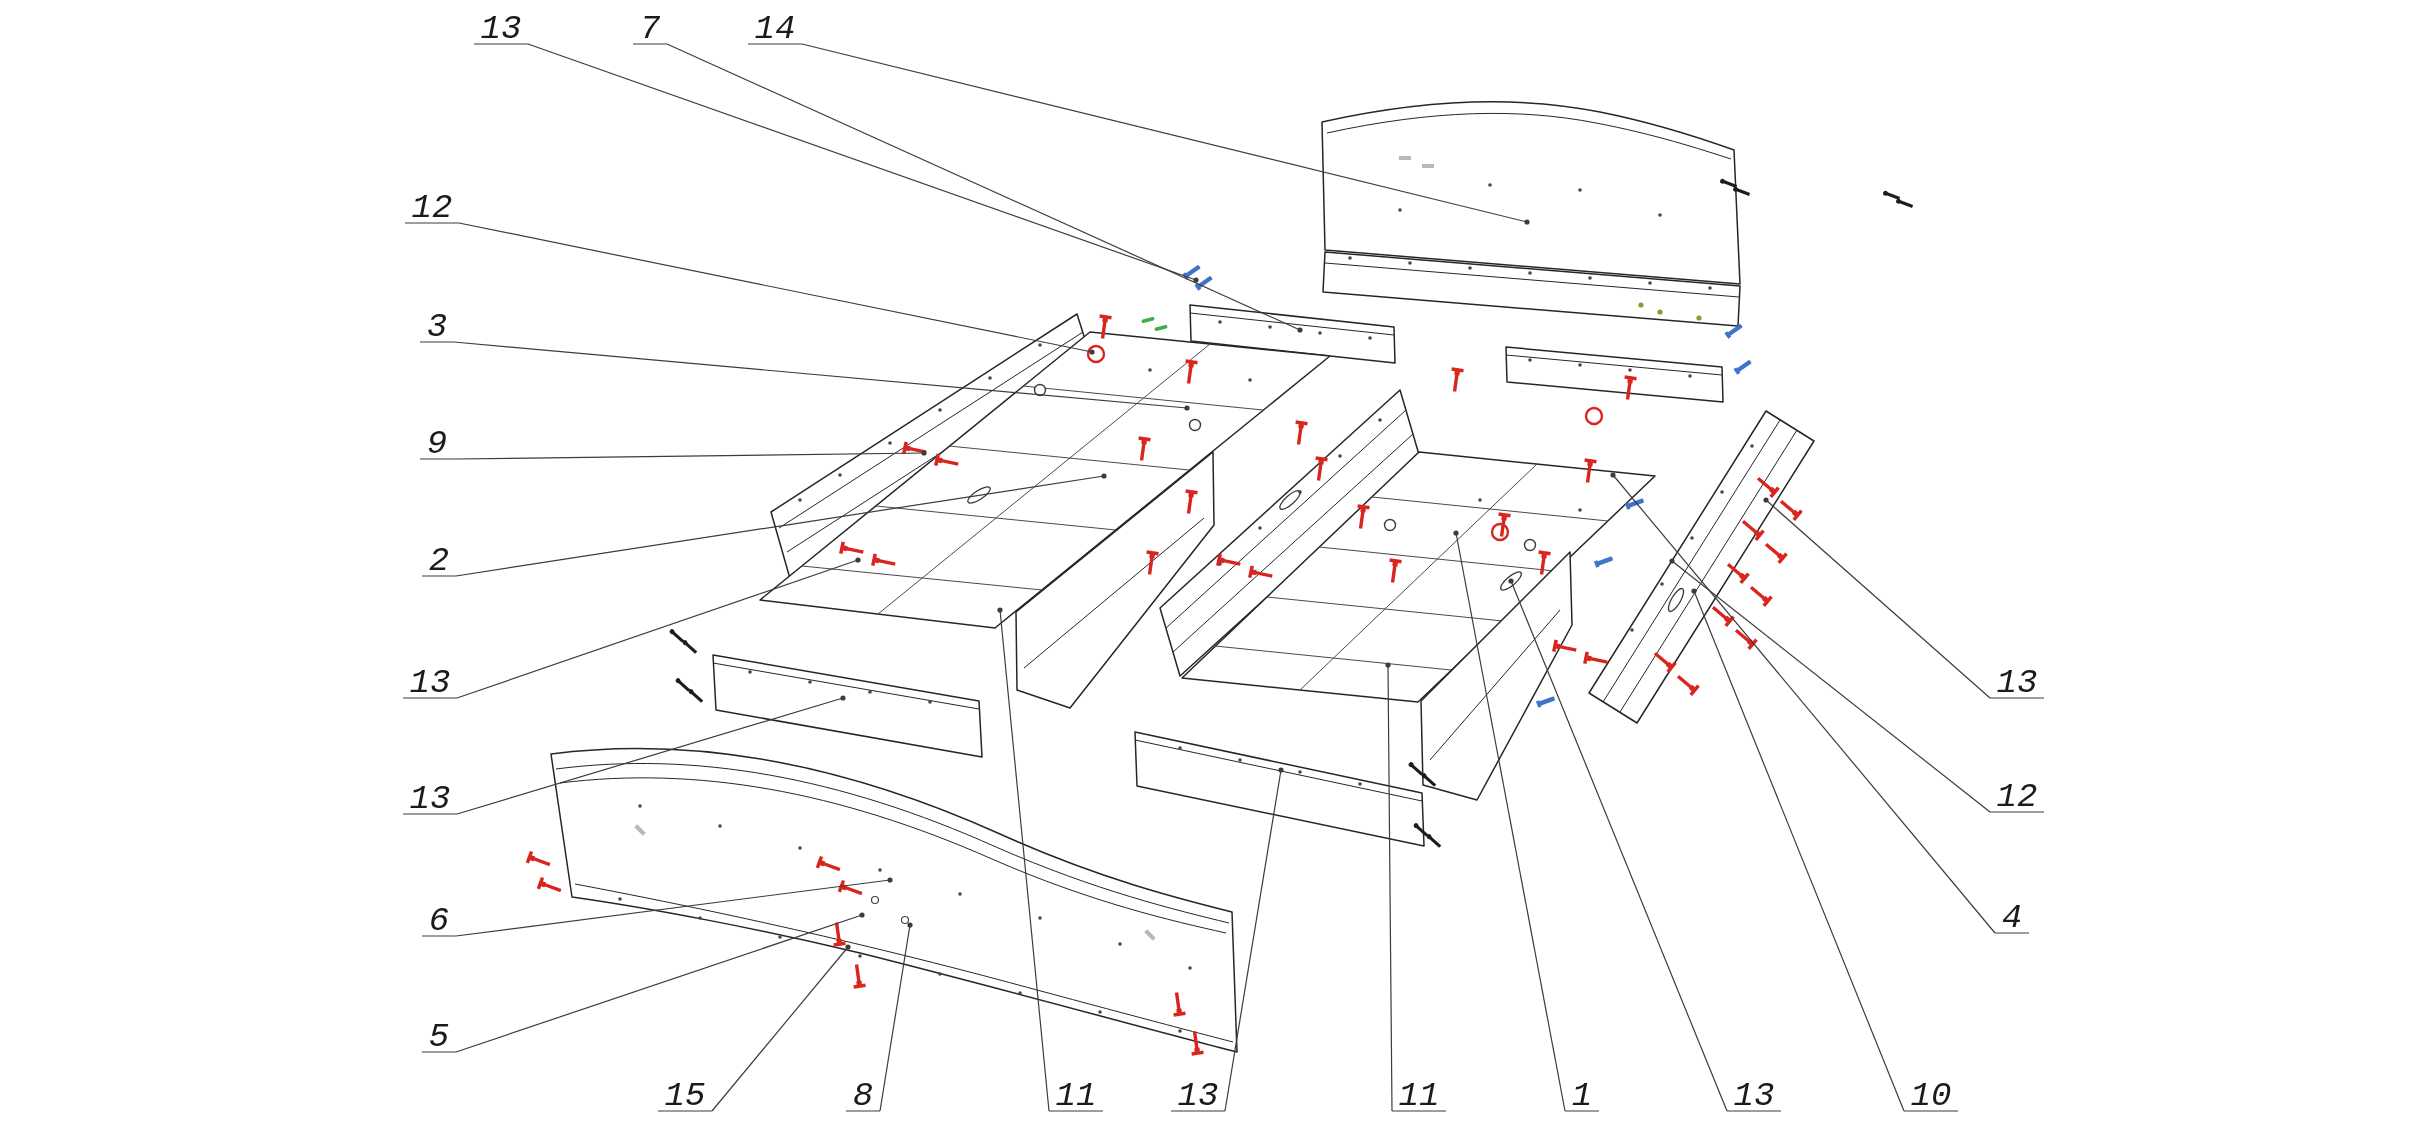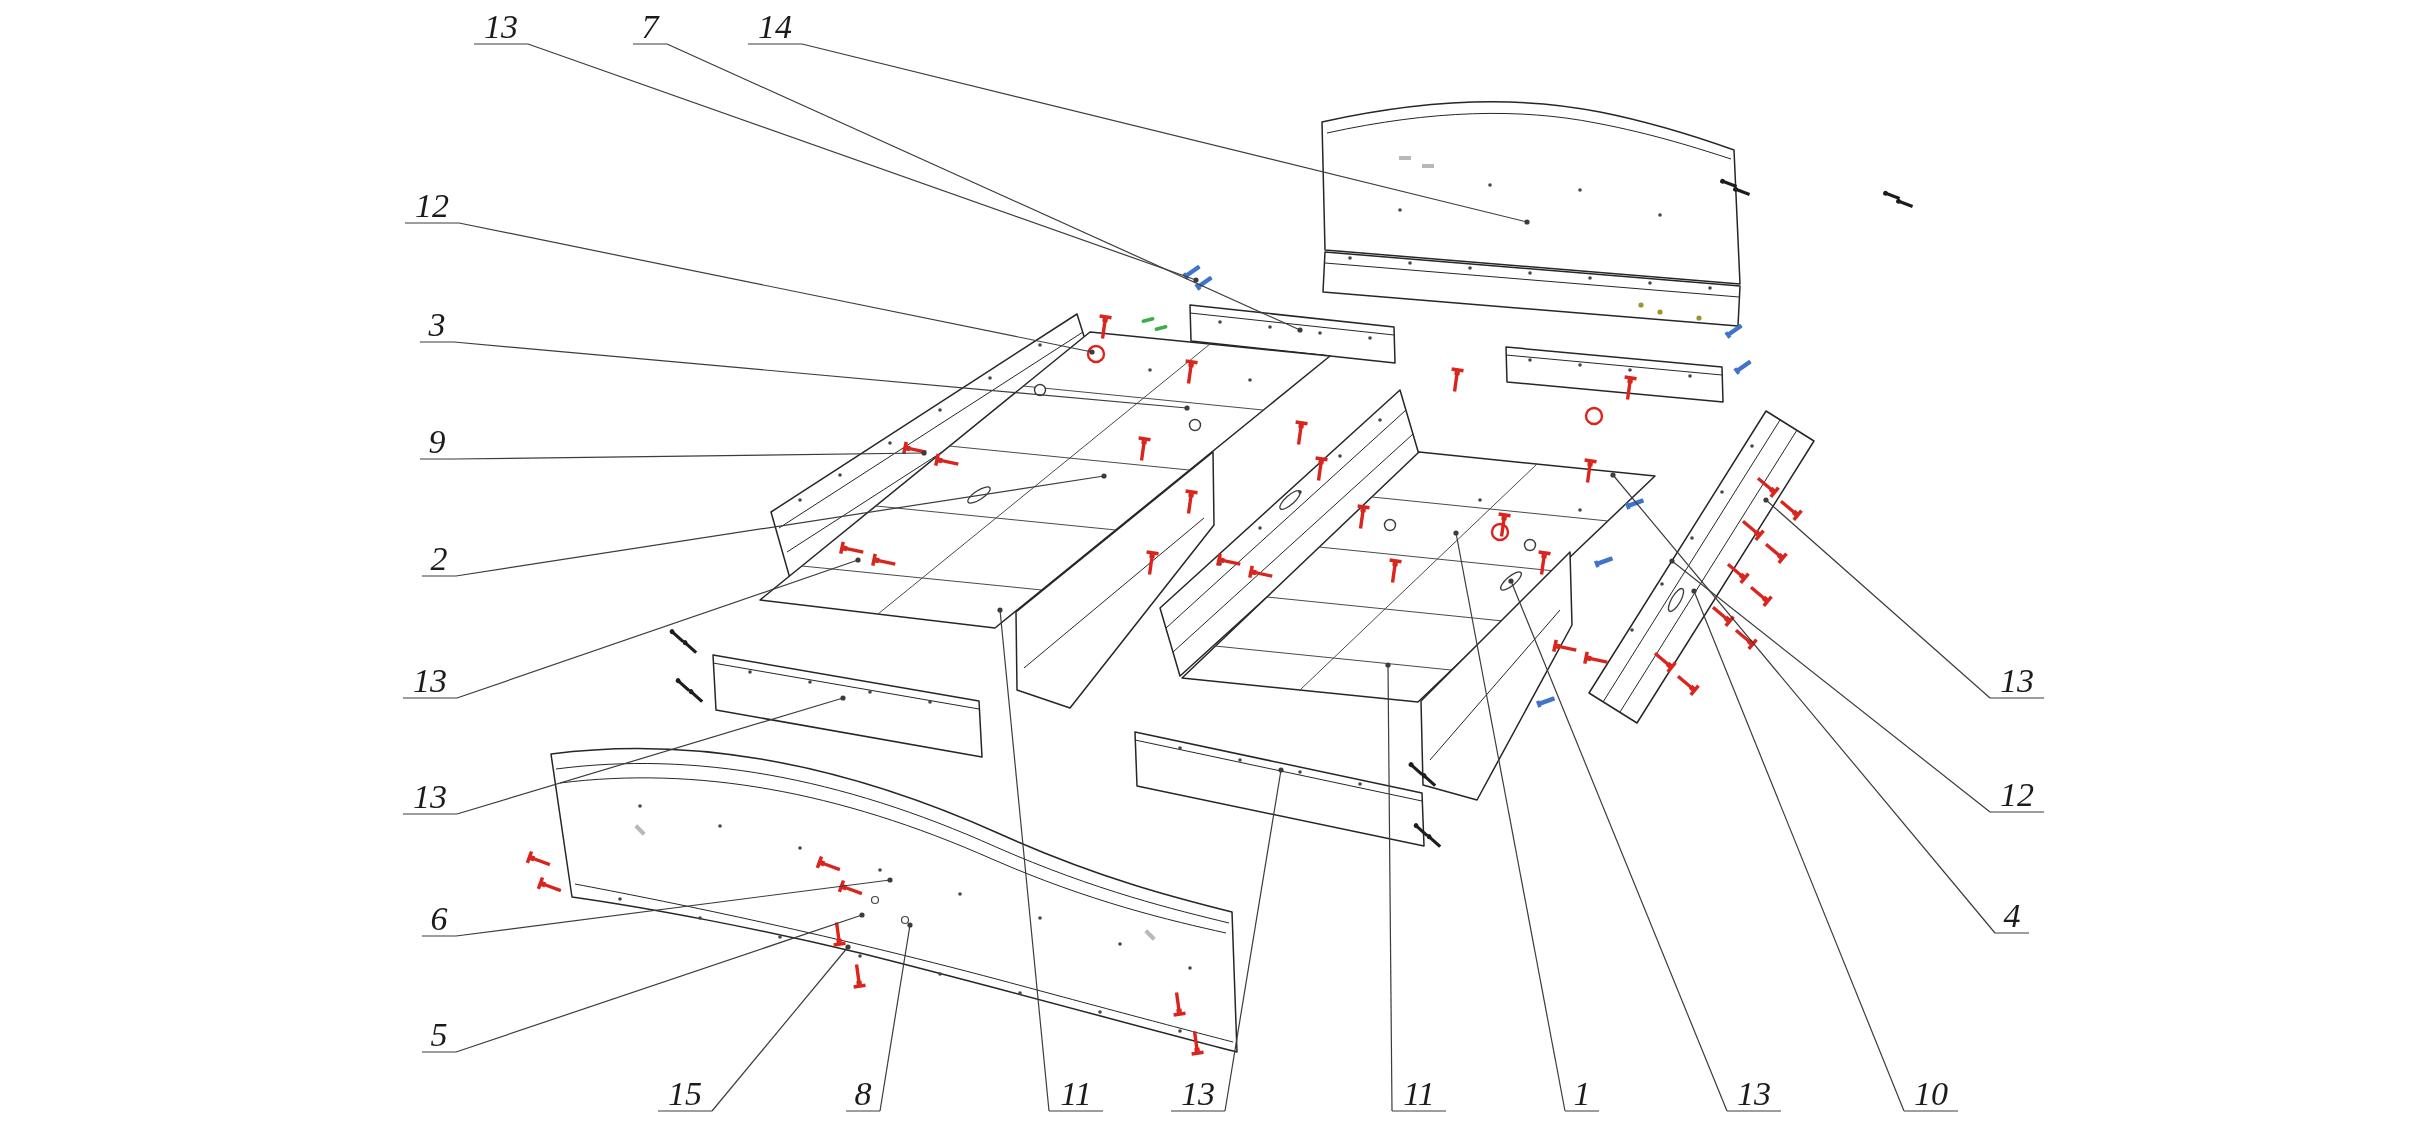--- a/index.html
+++ b/index.html
@@ -1,17 +1,17 @@
 <!DOCTYPE html>
 <html style="--outline: #262626; --panel_fill: #ffffff; --leader: #3c3c3c; --label_text: #1b1b1b; --fastener_red: #d9251d; --bolt_blue: #3f74c9; --dowel_green: #3fae49; --screw_black: #1d1d1d; --hole_dot: #474747; --mark_gray: #9a9a9a; --dot_olive: #97962f;"><head>
 <meta charset="utf-8">
 <style>
   html,body{margin:0;padding:0;background:#ffffff;}
   .stage{position:relative;width:2412px;height:1134px;background:var(--panel_fill,#fff);
-         font-family:Liberation Serif, serif;overflow:hidden;}
+         font-family:Liberation Mono, monospace;overflow:hidden;}
   svg{display:block;}
   .panel{fill:var(--panel_fill,#fff);stroke:var(--outline,#262626);stroke-width:1.5;stroke-linejoin:round;}
   .edge{fill:none;stroke:var(--outline,#262626);stroke-width:1;}
   .slat{fill:none;stroke:#4a4a4a;stroke-width:1;}
   .leader{stroke:var(--leader,#3c3c3c);stroke-width:1.2;fill:none;}
   .callout-text{font-size:34px;font-style:italic;fill:var(--label_text,#1b1b1b);}
 </style>
 </head>
 <body>
 

